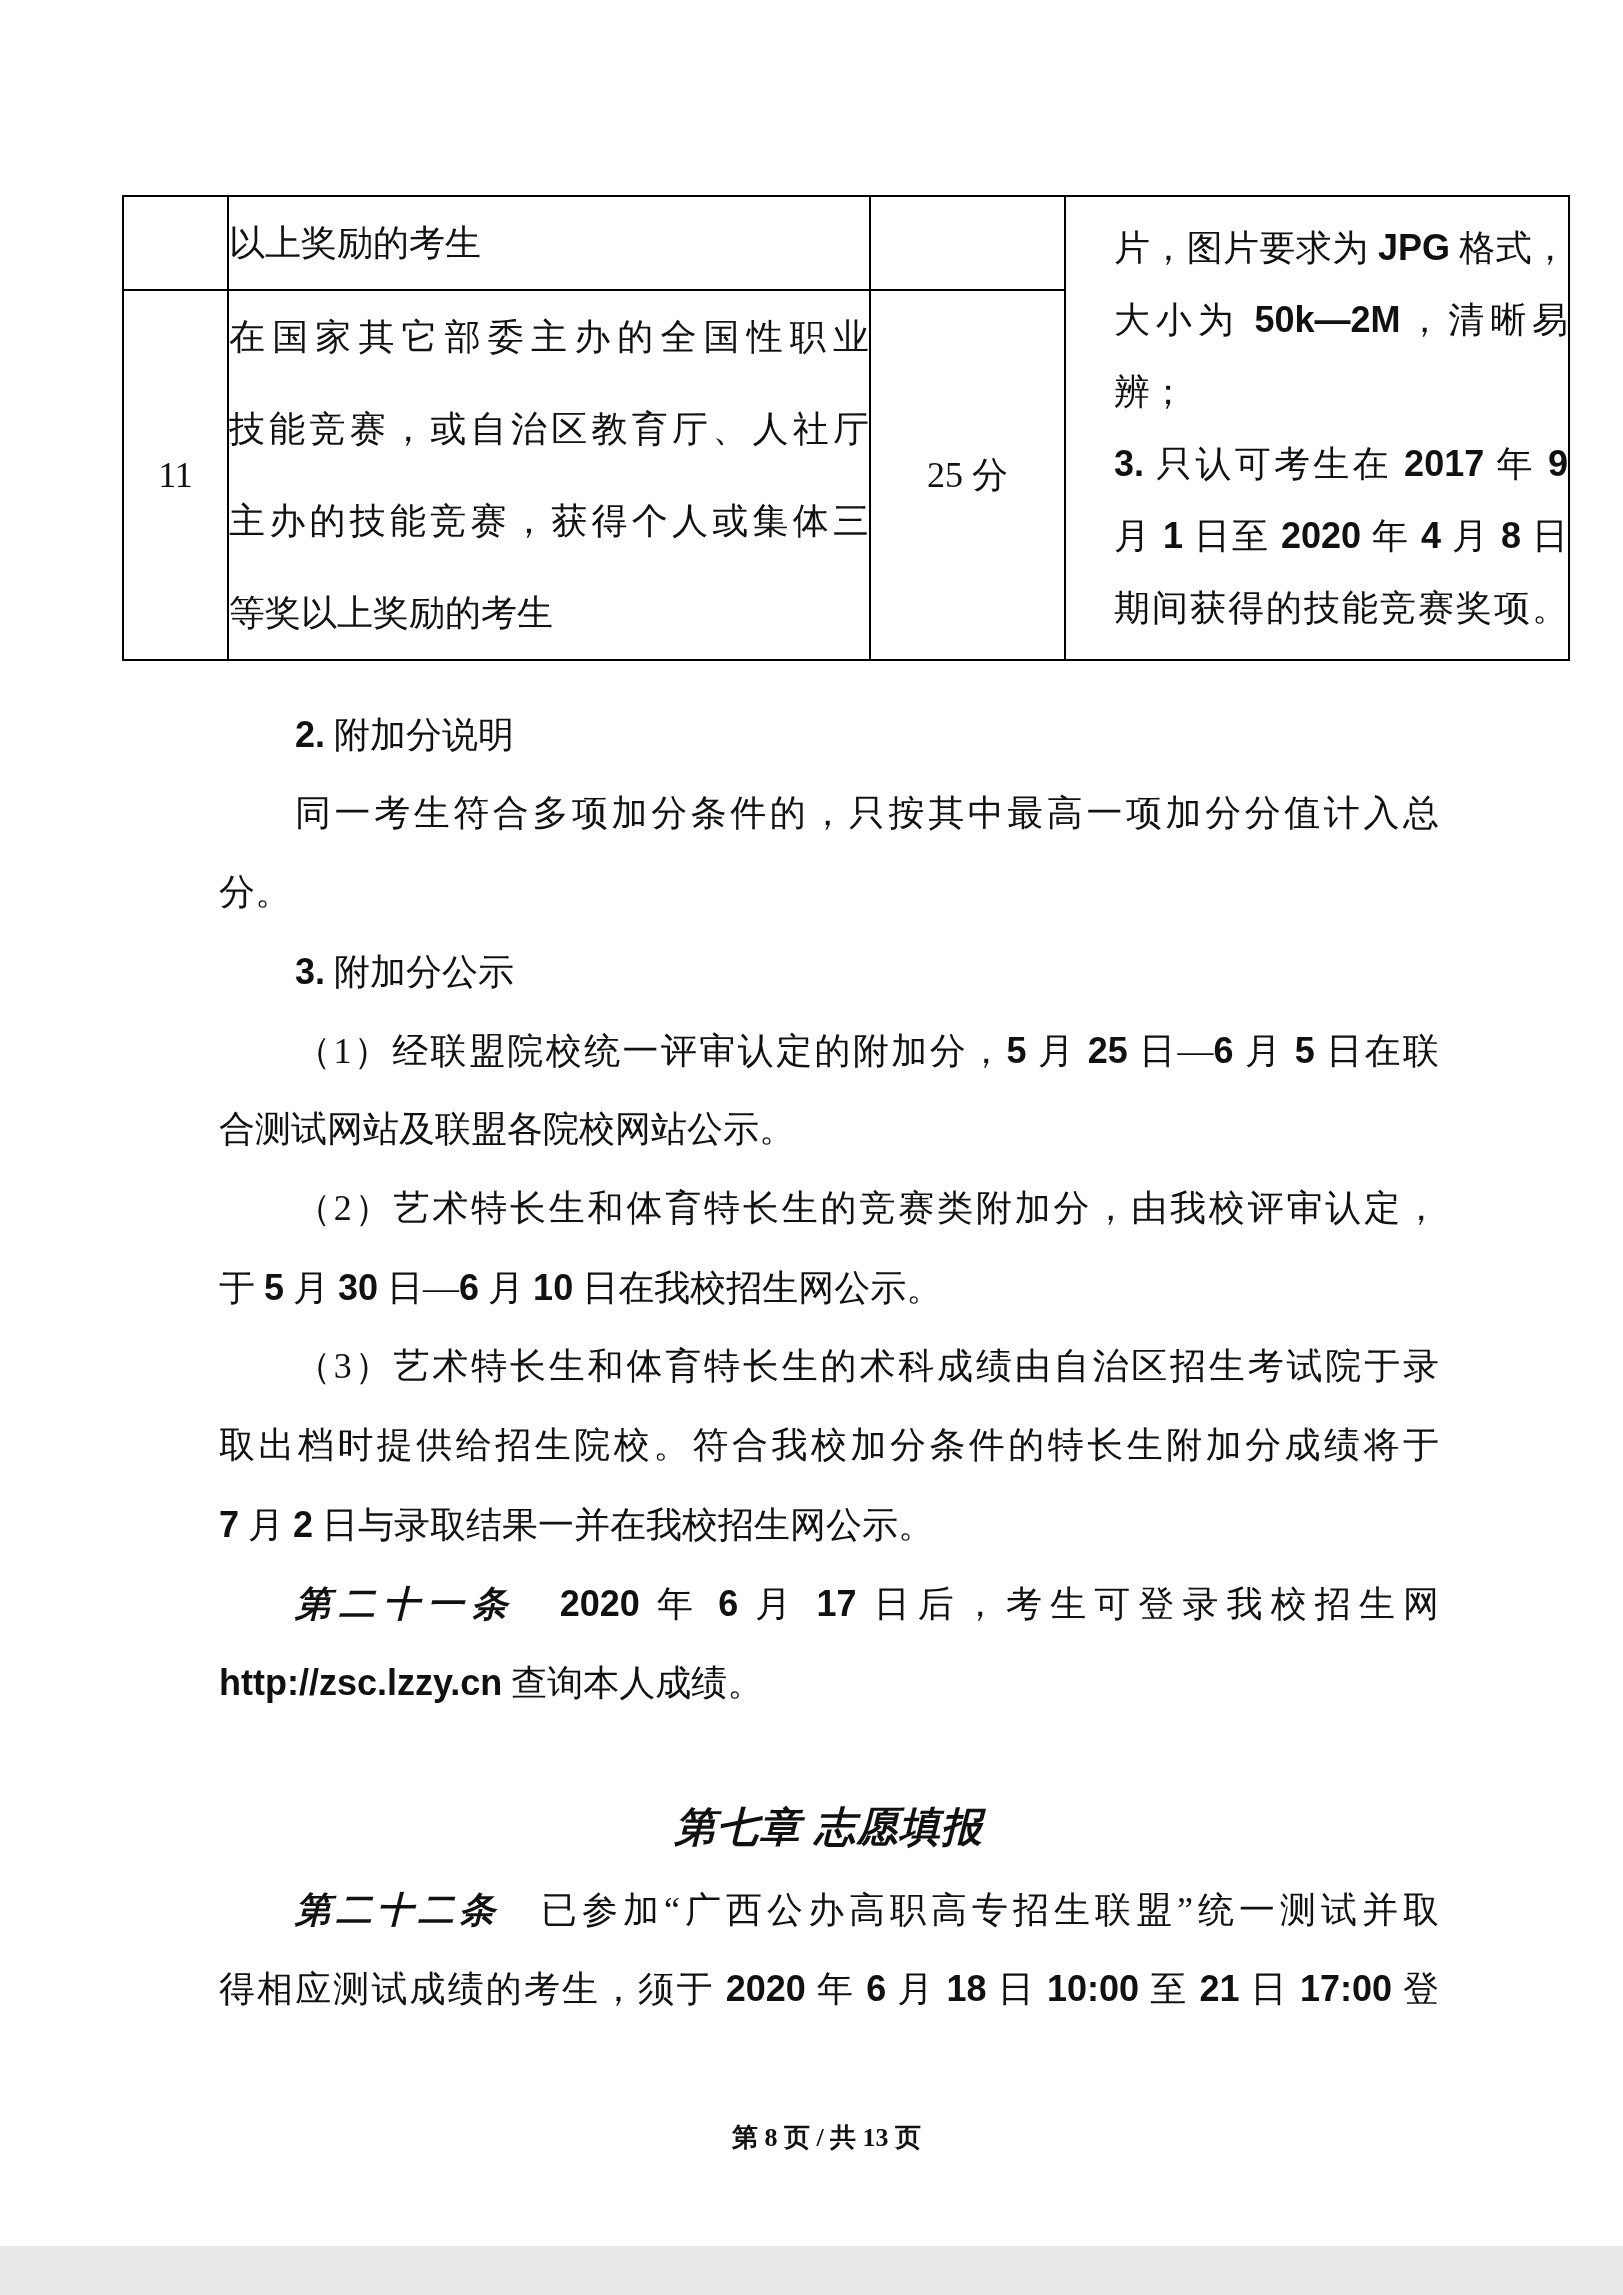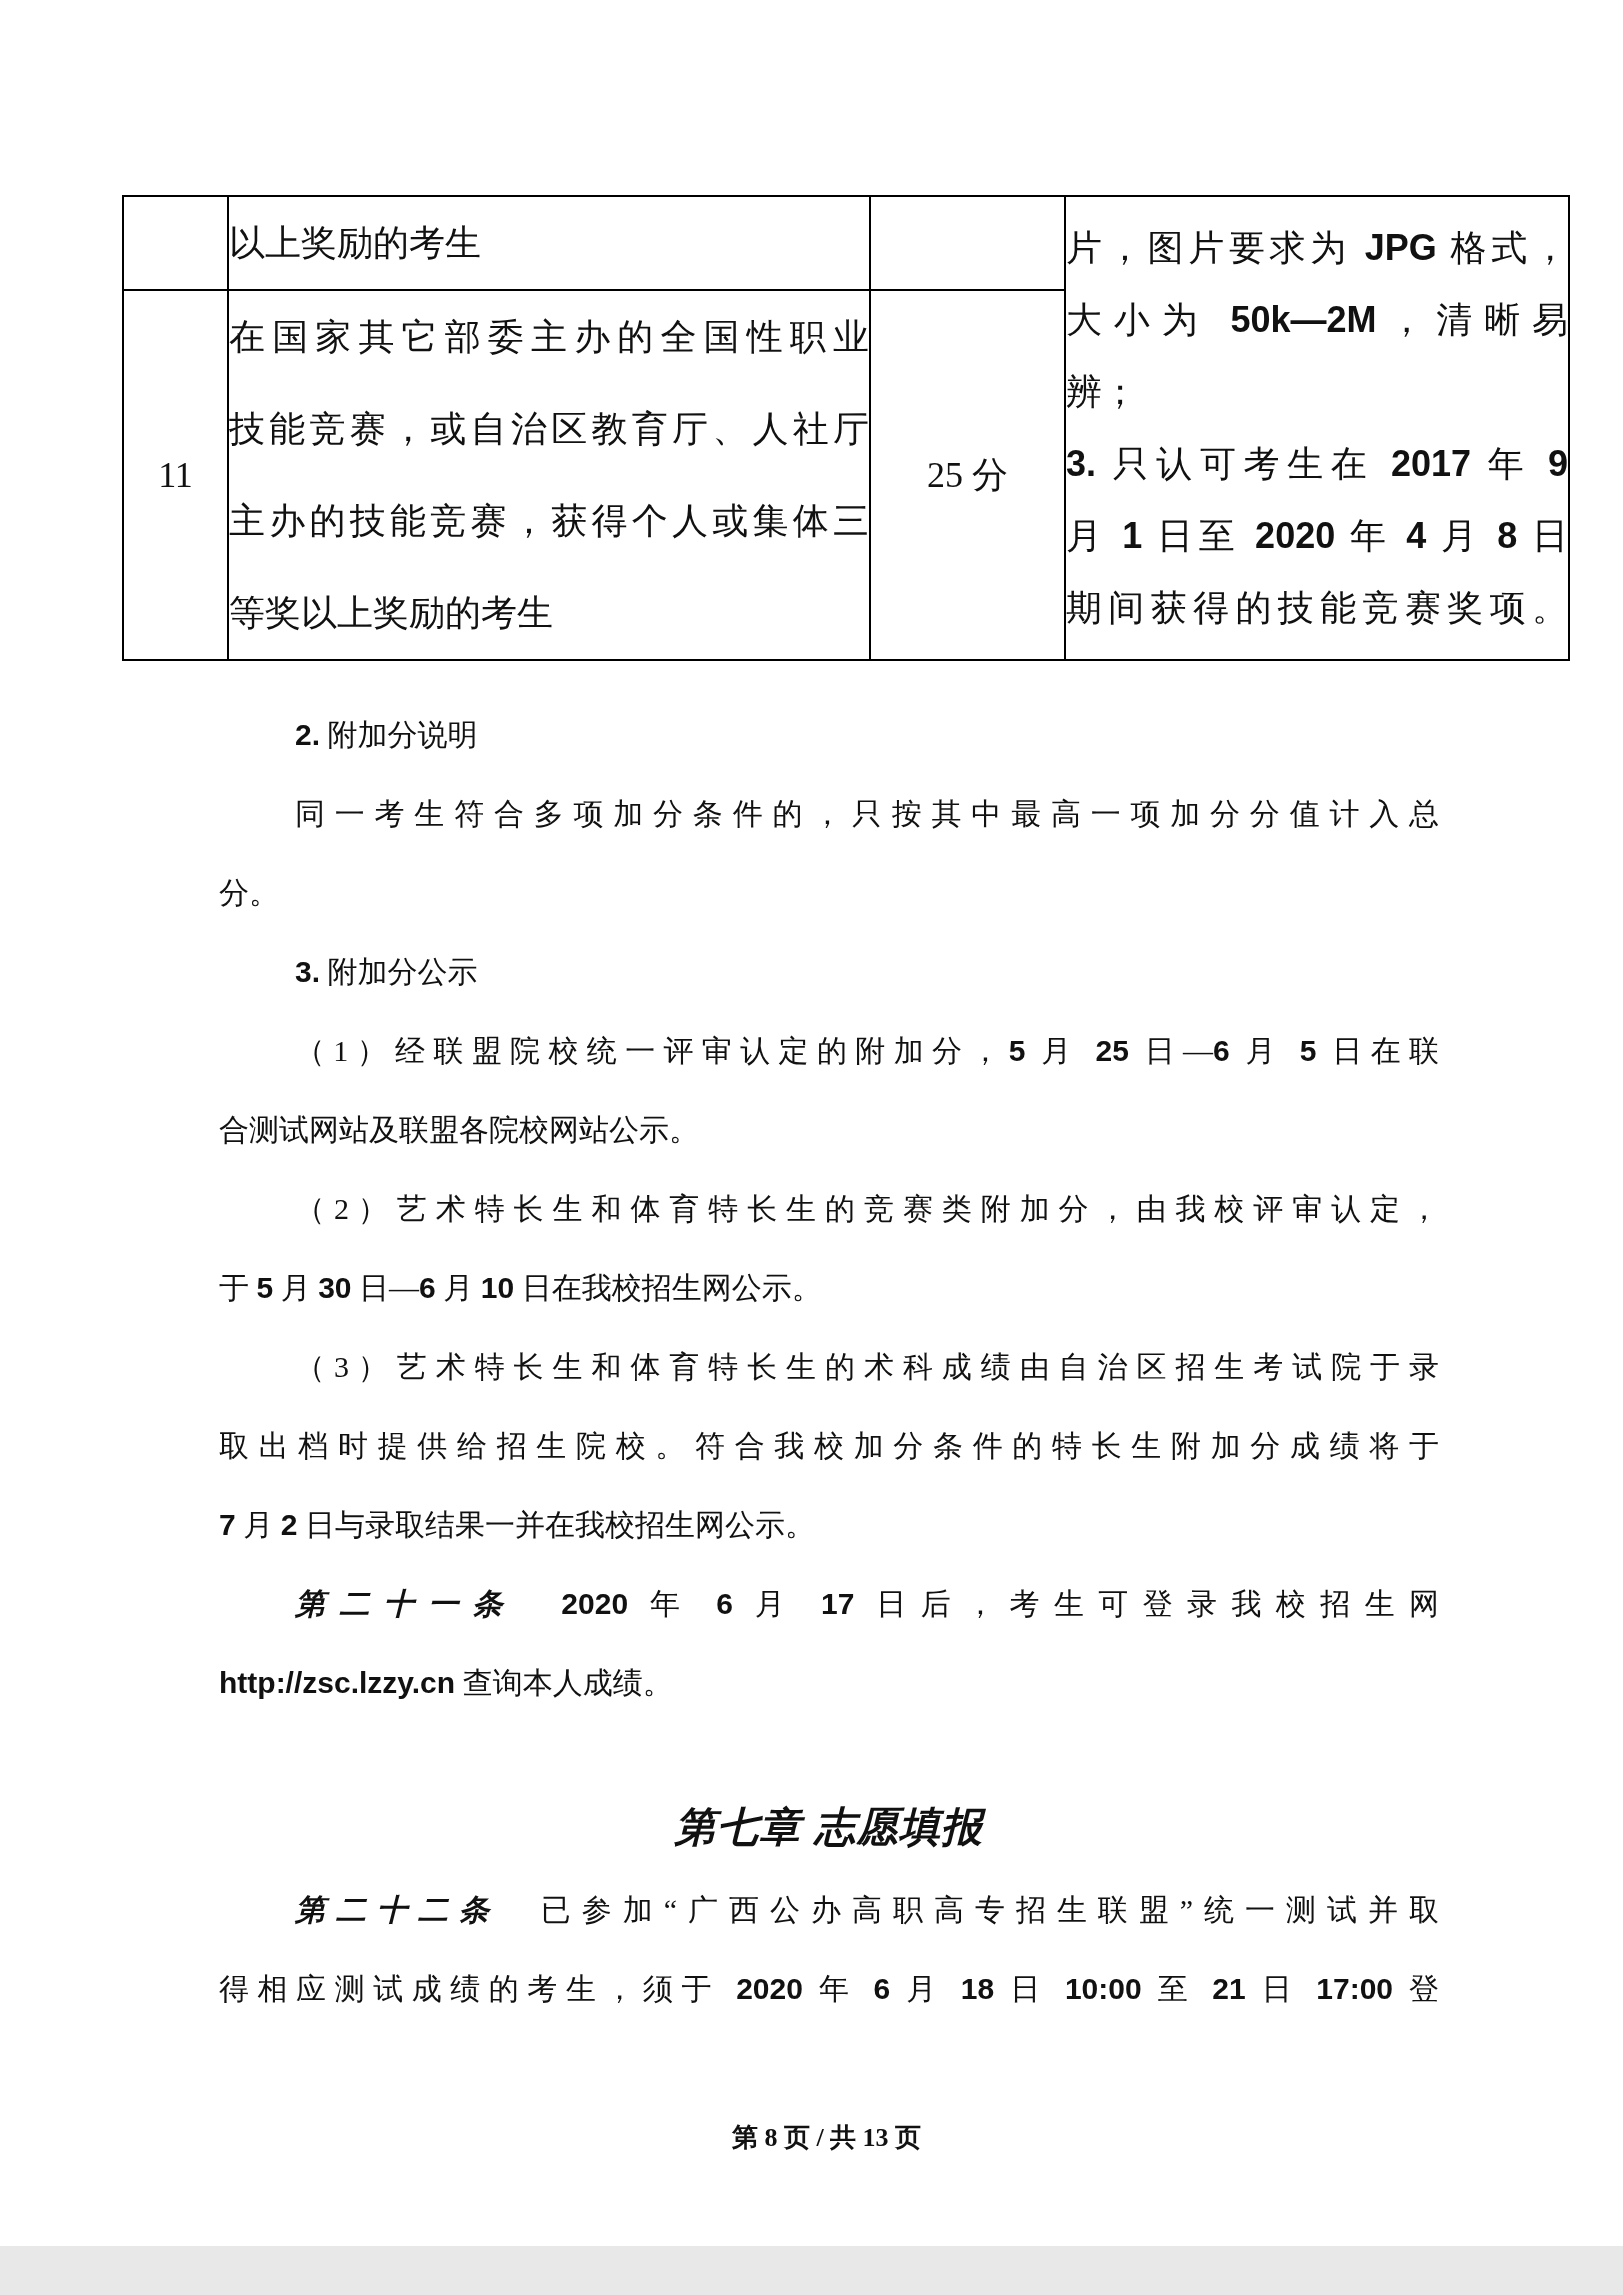--- a/index.html
+++ b/index.html
@@ -23,33 +23,33 @@
     vertical-align:middle;
     font-size:36px;
   }
   td.c1{text-align:center;}
   td.c2{padding-left:35px;padding-right:26px;}
   td.c3{text-align:center;}
   td.c4{vertical-align:top;padding:10.5px 23.6px 0 23.6px;}
   tr.r1{height:80px;}
   tr.r2{height:367px;}
   .c2 .tl{height:92px;line-height:92px;font-size:36px;}
-  .c4 .tl{height:72px;line-height:72px;font-size:36px;}
+  .c4 .tl{height:72px;line-height:72px;font-size:36px;padding-left:48px;}
   
   .tl{white-space:nowrap;}
   .tl.fill{white-space:normal;text-align:justify;text-align-last:justify;}
   .tl.ind{text-indent:76px;}
   .tl.ctr{text-align:center;text-align-last:center;text-indent:0;white-space:normal;}
   .num{font-family:"Liberation Sans",sans-serif;font-weight:700;}
   .hei{font-family:"Liberation Sans",sans-serif;font-weight:700;font-style:italic;}
   
   .body-block{
     position:absolute;left:219px;top:695px;width:1220px;
   }
-  .body-block .tl{height:79px;line-height:79px;font-size:30px;}
+  .body-block .tl{height:79px;line-height:79px;font-size:36px;}
   .body-block .tl.chapter{
     height:85px;line-height:85px;margin-top:63px;
     font-size:41px;font-weight:700;
     font-family:"Liberation Sans",sans-serif;
     letter-spacing:1.3px;
   }
   
   .footer{
     position:absolute;left:0;right:0;top:2120px;
     text-align:center;

